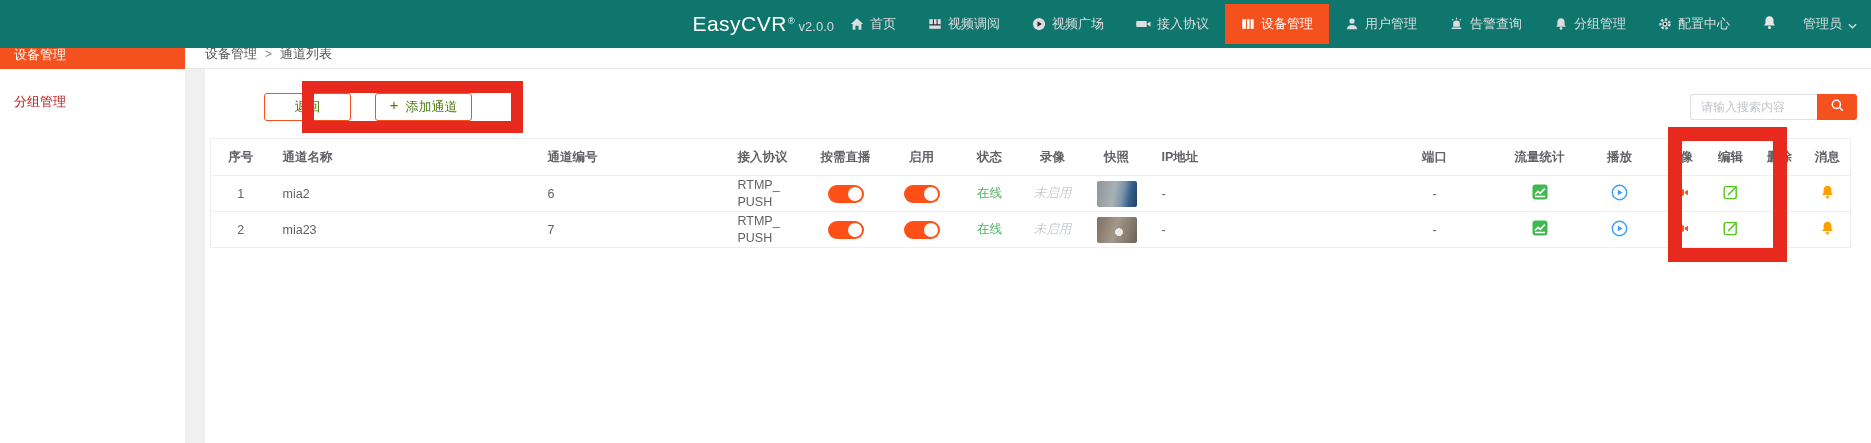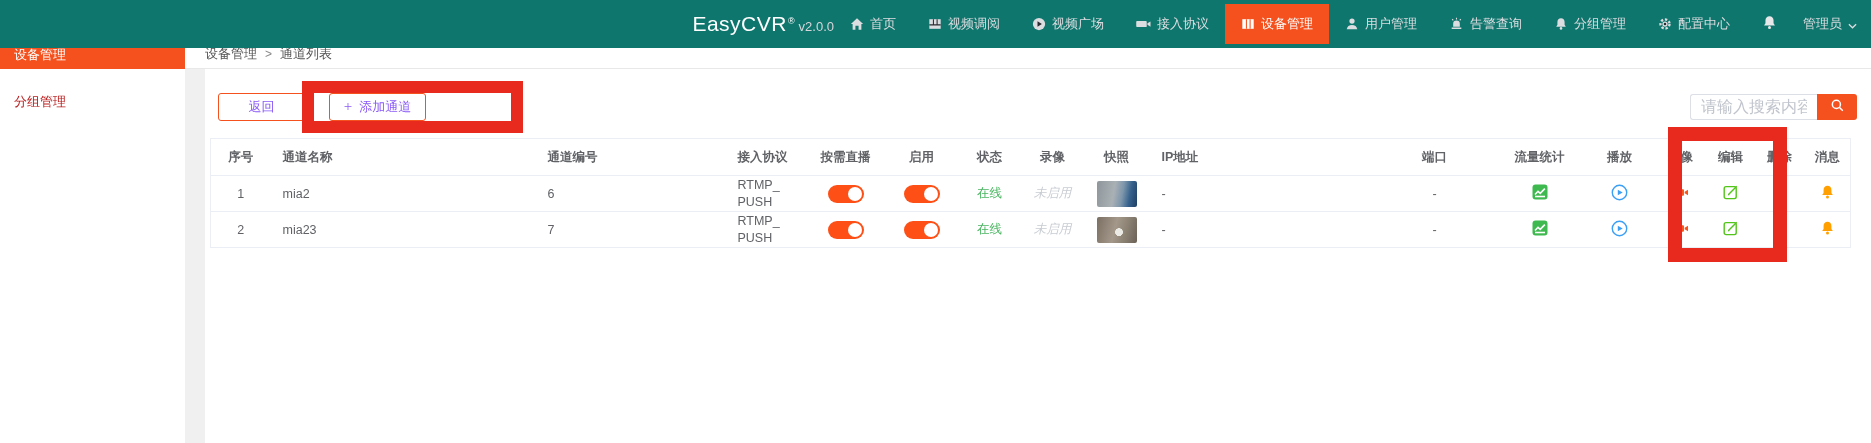--- a/index.html
+++ b/index.html
@@ -31,30 +31,30 @@
   
   .crumbbar { position:absolute; left:185px; top:40px; width:1686px; height:29px; background:#fff;
               border-bottom:1px solid #e8e8e8; display:flex; align-items:center; padding-left:20px;
               font-size:13px; color:#555; z-index:3; }
   .crumb-sep { margin:0 8px; color:#888; font-size:12px; }
 
   
   .main { position:absolute; left:185px; top:69px; width:1686px; height:374px; background:#f0f0f0; }
   .content { position:absolute; left:20px; top:0; right:0; bottom:0; background:#fff; }
 
-  .btn-outline { position:absolute; height:28px; background:#fff; border:1px solid #f4511e; color:#8b5cf6;
+  .btn-outline { position:absolute; height:28px; background:#fff; border:1px solid #f4511e; color:#4d7c0f;
                  font-size:13px; border-radius:3px; cursor:pointer; display:flex; align-items:center;
-                 justify-content:center; gap:7px; font-family:Liberation Serif, serif; }
+                 justify-content:center; gap:7px; font-family:Liberation Mono, monospace;margin-left:46px; }
   .btn-back { left:13px; top:24px; width:87px; }
   .btn-add  { left:124px; top:24px; width:97px; }
   .plus-glyph { font-size:15px; line-height:1; position:relative; top:-1px; }
 
   .search-group { position:absolute; right:14px; top:25px; display:flex; }
   .search-input { width:127px; height:26px; border:1px solid #dcdfe6; border-right:none;
-                  border-radius:3px 0 0 3px; padding:0 10px; font-size:16px; color:#606266; outline:none;
+                  border-radius:3px 0 0 3px; padding:0 10px; font-size:12px; color:#606266; outline:none;
                   font-family:inherit; }
   .search-input::placeholder { color:#c0c4cc; }
   .search-btn { width:40px; height:26px; background:#f4511e; border:none; border-radius:0 3px 3px 0;
                 cursor:pointer; display:flex; align-items:center; justify-content:center; }
 
   
   .table-wrap { position:absolute; left:5px; top:69px; width:1640px; }
   table { width:100%; border-collapse:collapse; table-layout:fixed; border:1px solid #ebeef5; }
   th { height:37px; font-size:12.5px; font-weight:700; color:#606266; text-align:left;
        padding:0 0 0 12px; border-bottom:1px solid #ebeef5; background:#fff; white-space:nowrap; overflow:hidden; }

